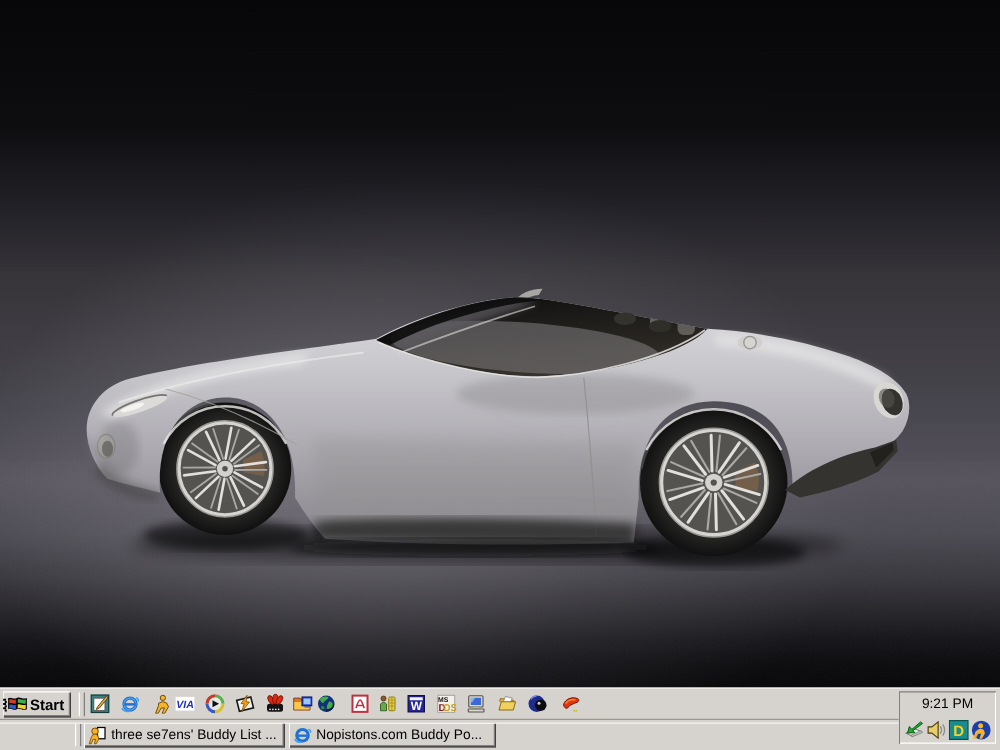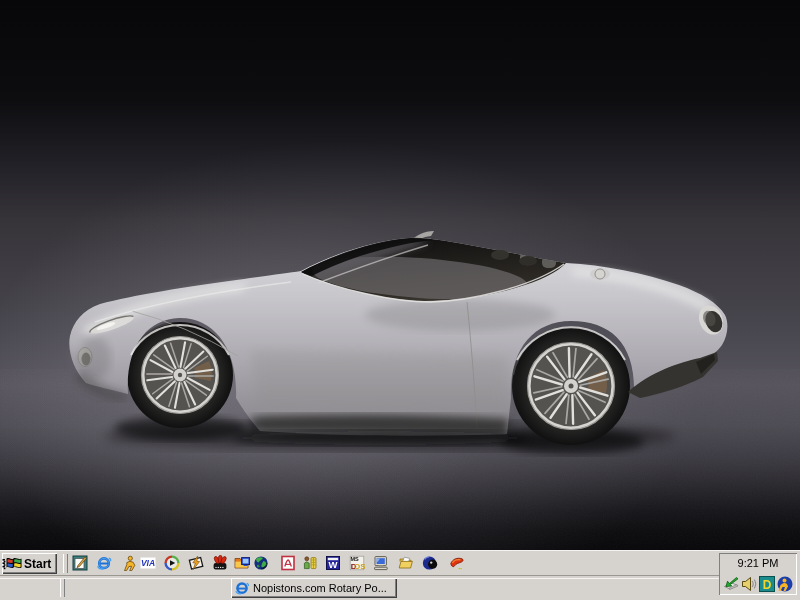--- a/index.html
+++ b/index.html
@@ -353,28 +353,36 @@
       <circle cx="10.6" cy="9.2" r="4.6" fill="#0c0c0e"></circle>
       <circle cx="9.2" cy="7.6" r="1.2" fill="#f0f0f0" opacity="0.85"></circle>
     </svg>
     <svg class="qlicon" style="left:449px;" viewBox="0 0 16 16">
       <path d="M1.8 8.6 C3.4 4.2 8.2 2.2 13 3.8 C14.6 4.4 14.2 6.2 12.8 6.8 C9.8 8.2 7 8.4 5.6 10.8 C4.6 12.6 2.2 11.4 1.8 8.6 Z" fill="#e03510" stroke="#7a1000" stroke-width="0.8"></path>
       <path d="M3.4 8 C4.8 5.4 8 4.2 11.4 4.8" stroke="#f08030" stroke-width="1.4" fill="none"></path>
       <rect x="9.6" y="13" width="1.4" height="1.2" fill="#b8c820"></rect>
         <rect x="11.4" y="13" width="1.4" height="1.2" fill="#d8b820"></rect>
     </svg>
 
+    <div class="tbtn" style="left:67px;width:161px;">
+      <svg width="16" height="16" viewBox="0 0 16 16">
+        <rect x="8" y="2" width="6" height="9" fill="#fff" stroke="#000" stroke-width="1"></rect>
+        <circle cx="6" cy="5" r="2.6" fill="#f7b322" stroke="#7a4a00" stroke-width="0.8"></circle>
+        <path d="M4 8 q2 -1.5 4 0 l1 3 -2 4 -1.5 0 1 -3.5 -2 0 -1.5 3.5 -1.6 0 1.6 -5 Z" fill="#f7b322" stroke="#7a4a00" stroke-width="0.7"></path>
+      </svg>
+      <span>three se7ens' Buddy List ...</span>
+    </div>
     <div class="tbtn" style="left:231px;width:166px;">
       <svg width="16" height="16" viewBox="0 0 16 16">
         <circle cx="8" cy="8.2" r="4.6" fill="none" stroke="#1d72d8" stroke-width="2.5"></circle>
         <rect x="3.8" y="7.6" width="8.6" height="1.9" fill="#1d72d8"></rect>
         <path d="M12.6 3.4 C14.3 3.8 14.8 5 14.3 6.1" stroke="#49a0ee" stroke-width="1.3" fill="none"></path>
         <path d="M1.8 11.2 C2.8 13.1 5 14.1 7.4 13.7" stroke="#49a0ee" stroke-width="1.3" fill="none"></path>
       </svg>
-      <span>Nopistons.com Rotary Po...</span>
+      <span>Nopistons.com Buddy Po...</span>
     </div>
 
     <div id="tray">
       <div id="clock">9:21 PM</div>
       <svg class="trayicon" style="left:4px;" viewBox="0 0 16 16">
         <path d="M1.5 10.5 l7.5 -3.5 5.5 2.5 -7.5 3.5 Z" fill="#e8e6e3" stroke="#777" stroke-width="0.8"></path>
         <path d="M6 12 l8 -3.5 1 1.5 -8.5 3.5 Z" fill="#c6c4c0" stroke="#777" stroke-width="0.6"></path>
         <path d="M13.5 1.5 L6.5 7.5 L4.5 5.2 L3 10.5 L8.7 10 L7.3 8.5 L15 2.8 Z" fill="#22a832" stroke="#0a5c12" stroke-width="0.8"></path>
       </svg>
       <svg class="trayicon" style="left:22px;" viewBox="0 0 16 16">

